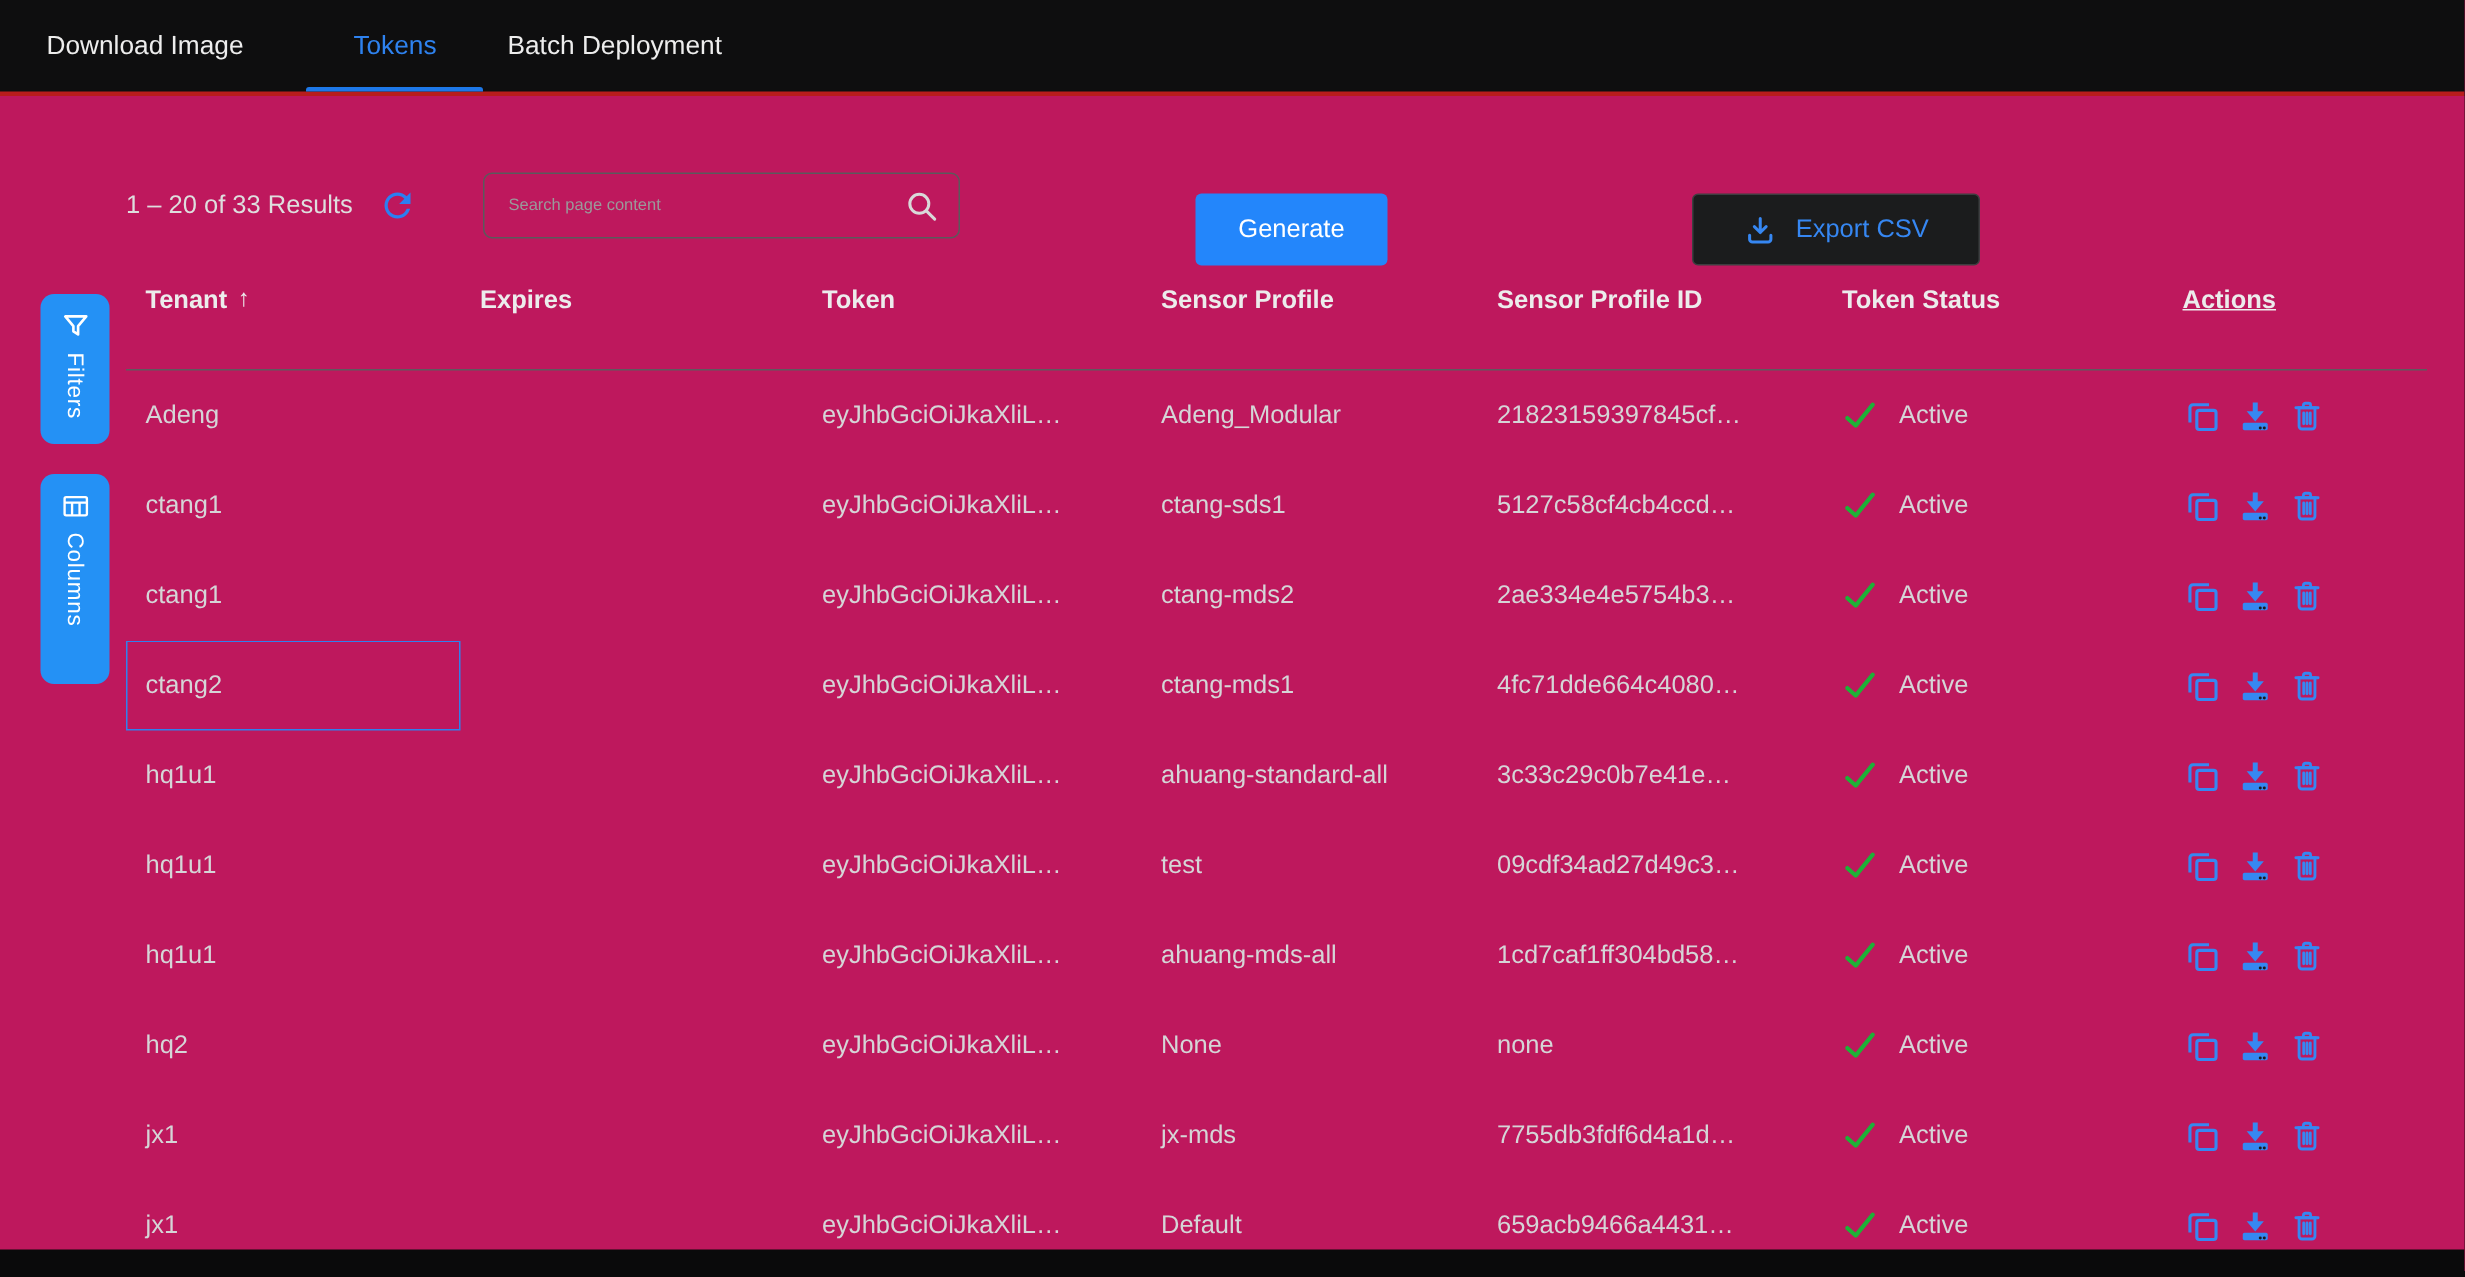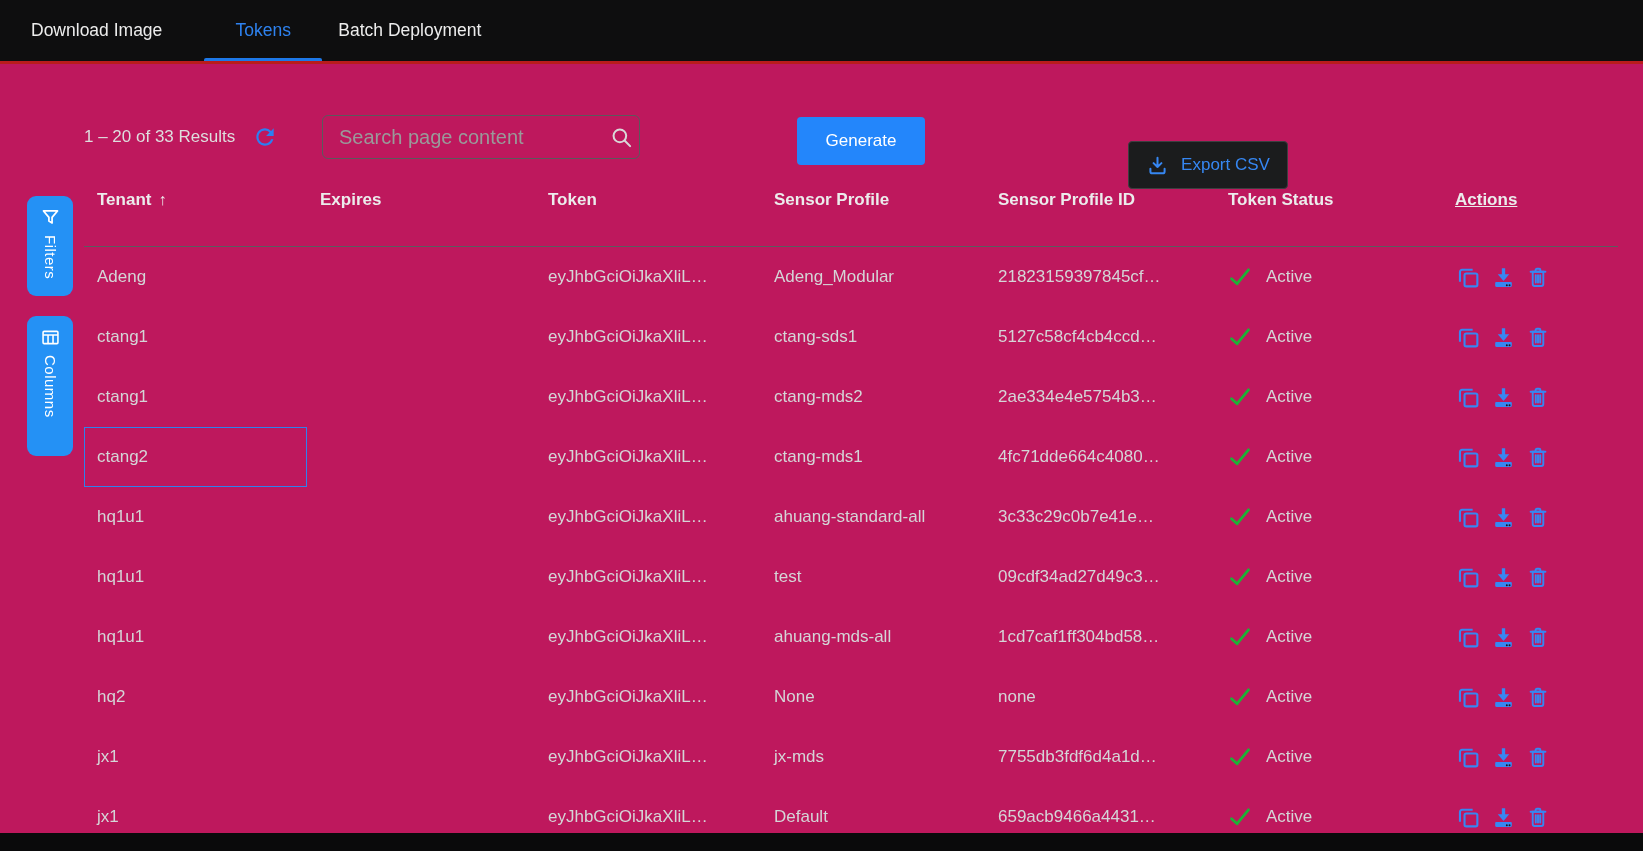--- a/index.html
+++ b/index.html
@@ -41,35 +41,35 @@
     margin-left:16px; width:28px; height:28px; border:none; background:none;
     color:#2b7ff2; cursor:pointer; display:flex; align-items:center; justify-content:center;
   }
   .search-wrap {
     position:absolute; left:322px; top:2px; width:318px; height:44px;
     border:1px solid #5a5a5c; border-radius:6px; background:transparent;
     display:flex; align-items:center;
   }
   .search-input {
     flex:1; height:100%; background:transparent; border:none; outline:none;
-    padding:0 6px 0 16px; font-size:20px; color:#e4e4e4; font-family:inherit;
+    padding:0 6px 0 16px; font-size:11px; color:#e4e4e4; font-family:inherit;
   }
   .search-input::placeholder { color:#9a9a9a; }
   .search-icon { margin-right:13px; display:flex; }
 
   .btn {
-    position:absolute; top:4px; height:48px; border-radius:4px; cursor:pointer;
+    position:absolute; top:16px; height:48px; border-radius:4px; cursor:pointer;
     display:flex; align-items:center; justify-content:center;
     font-size:17px; font-family:inherit; border:none; gap:12px;
   }
   .btn.filled { background:#2386fb; color:#ffffff; }
   .btn.outlined { background:#1b1c1d; border:1px solid #3d3e40; color:#3687f2; }
   .btn-generate { left:797px; width:128px; }
   .btn-cleanup  { left:944px; width:166px; }
-  .btn-export   { left:1128px; width:160px;margin-top:24px; }
+  .btn-export   { left:1128px; width:192px; }
   .btn-select   { left:1327px; width:213px; }
 
   
   .rail-tab {
     position:absolute; left:27px; width:46px; background:#2491f5; border:none;
     border-radius:9px; color:#ffffff; cursor:pointer;
     display:flex; flex-direction:column; align-items:center; padding-top:11px; gap:7px;
   }
   .rail-filters { top:132px; height:100px; }
   .rail-columns { top:252px; height:140px; }

